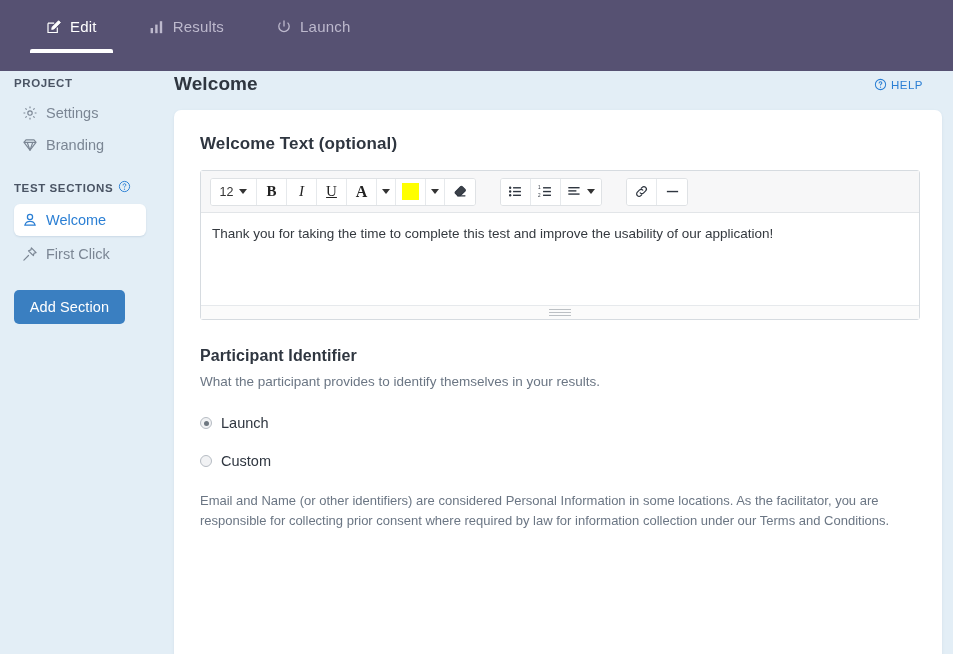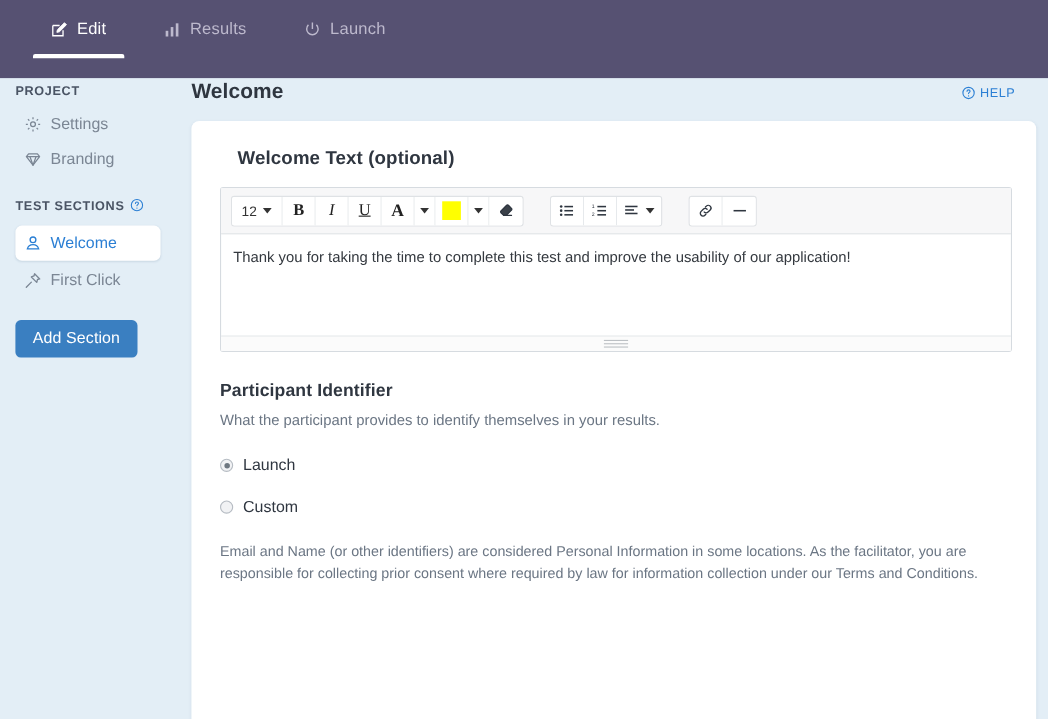--- a/index.html
+++ b/index.html
@@ -77,21 +77,21 @@
   .help-link svg { width: 13px; height: 13px; display: block; }
 
   .card {
     position: absolute; left: 14px; top: 57px; width: 768px; height: 588px;
     background: #ffffff; border-radius: 7px 7px 4px 4px;
     box-shadow: 0 1px 3px rgba(70,100,140,.10);
     padding: 24px 26px 0 26px;
   }
   .card-h2 {
     font-size: 17px; font-weight: bold; color: #2f3640;
-    letter-spacing: .1px; margin: 0 0 16px 16px;
+    letter-spacing: .1px; margin: 0 0 16px 0;
   }
 
   
   .editor { width: 720px; border: 1px solid #d6dbe0; border-radius: 3px; background:#fff; }
   .toolbar {
     display: flex; align-items: center; gap: 24px;
     height: 42px; padding: 0 9px;
     background: #f7f7f8; border-bottom: 1px solid #e2e5e8;
   }
   .tb-group {

